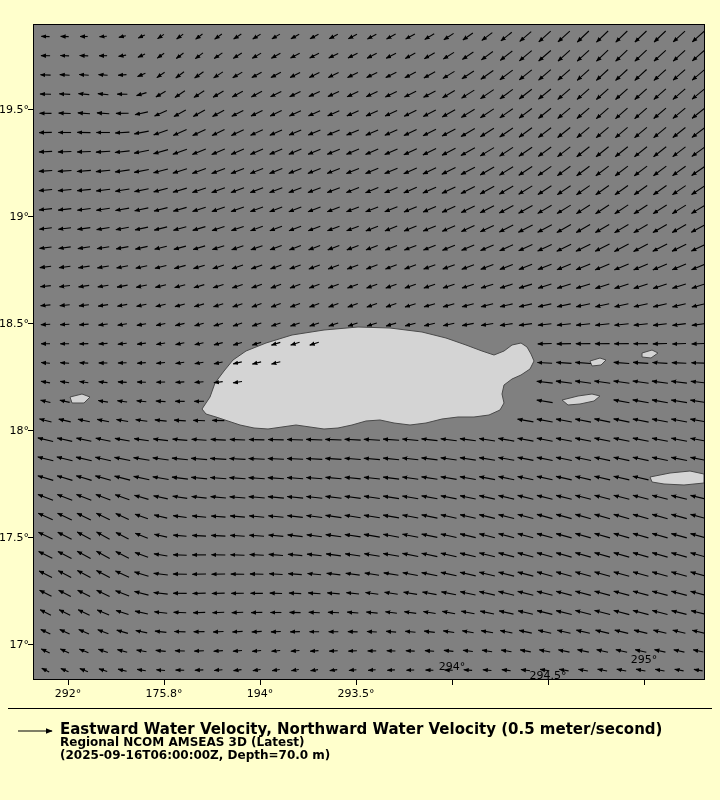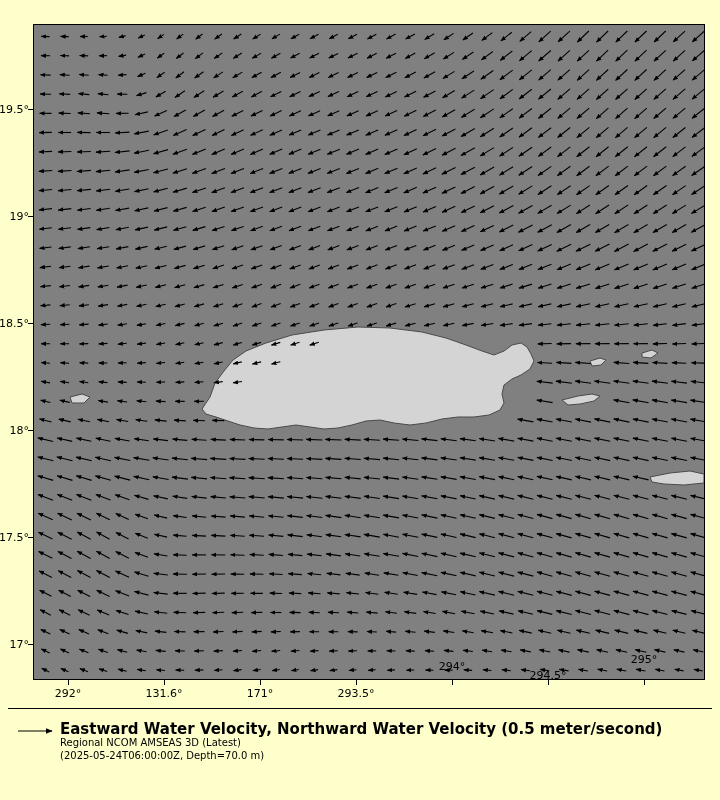--- a/index.html
+++ b/index.html
@@ -102,23 +102,24 @@
     top: 14px;
     width: 640px;
   }
   .legend-title {
     font-size: 15px;
     font-weight: bold;
     color: #000;
     line-height: 14px;
   }
   .legend-sub {
-    font-size: 10px;
+    font-size: 12px;
     color: #000;
     line-height: 13px;
+    font-weight: bold;
   }
 </style>
 </head>
 <body>
 
 <div id="root">
 
   <div id="plot-wrap">
 
     <div id="map-canvas">
@@ -1283,22 +1284,22 @@
 
     <div class="tick-mark xtick-mark" style="left:35px"></div>
     <div class="tick-mark xtick-mark" style="left:131px"></div>
     <div class="tick-mark xtick-mark" style="left:227px"></div>
     <div class="tick-mark xtick-mark" style="left:323px"></div>
     <div class="tick-mark xtick-mark" style="left:419px"></div>
     <div class="tick-mark xtick-mark" style="left:515px"></div>
     <div class="tick-mark xtick-mark" style="left:611px"></div>
 
     <div class="tick-label xtick-label" style="left:5px;   top:663px">292°</div>
-    <div class="tick-label xtick-label" style="left:101px; top:663px">131.6°</div>
-    <div class="tick-label xtick-label" style="left:197px; top:663px">171°</div>
+    <div class="tick-label xtick-label" style="left:101px; top:663px">175.8°</div>
+    <div class="tick-label xtick-label" style="left:197px; top:663px">194°</div>
     <div class="tick-label xtick-label" style="left:293px; top:663px">293.5°</div>
     <div class="tick-label xtick-label" style="left:389px; top:636px">294°</div>
     <div class="tick-label xtick-label" style="left:485px; top:645px">294.5°</div>
     <div class="tick-label xtick-label" style="left:581px; top:629px">295°</div>
   </div>
 
   <div id="legend">
     <div id="legend-rule"></div>
 
     <svg id="legend-arrow" viewBox="0 0 40 14">
@@ -1306,16 +1307,16 @@
         <marker id="ah2" viewBox="0 0 10 10" refX="9" refY="5" markerWidth="6" markerHeight="6" orient="auto-start-reverse">
           <path d="M0,1 L10,5 L0,9 z" fill="#000"></path>
         </marker>
       </defs>
       <line x1="2" y1="7" x2="36" y2="7" stroke="#000" stroke-width="1.2" marker-end="url(#ah2)"></line>
     </svg>
 
     <div id="legend-text">
       <div class="legend-title">Eastward Water Velocity, Northward Water Velocity (0.5 meter/second)</div>
       <div class="legend-sub">Regional NCOM AMSEAS 3D (Latest)</div>
-      <div class="legend-sub">(2025-05-24T06:00:00Z, Depth=70.0 m)</div>
+      <div class="legend-sub">(2025-09-16T06:00:00Z, Depth=70.0 m)</div>
     </div>
   </div>
 </div>
 
 </body></html>

